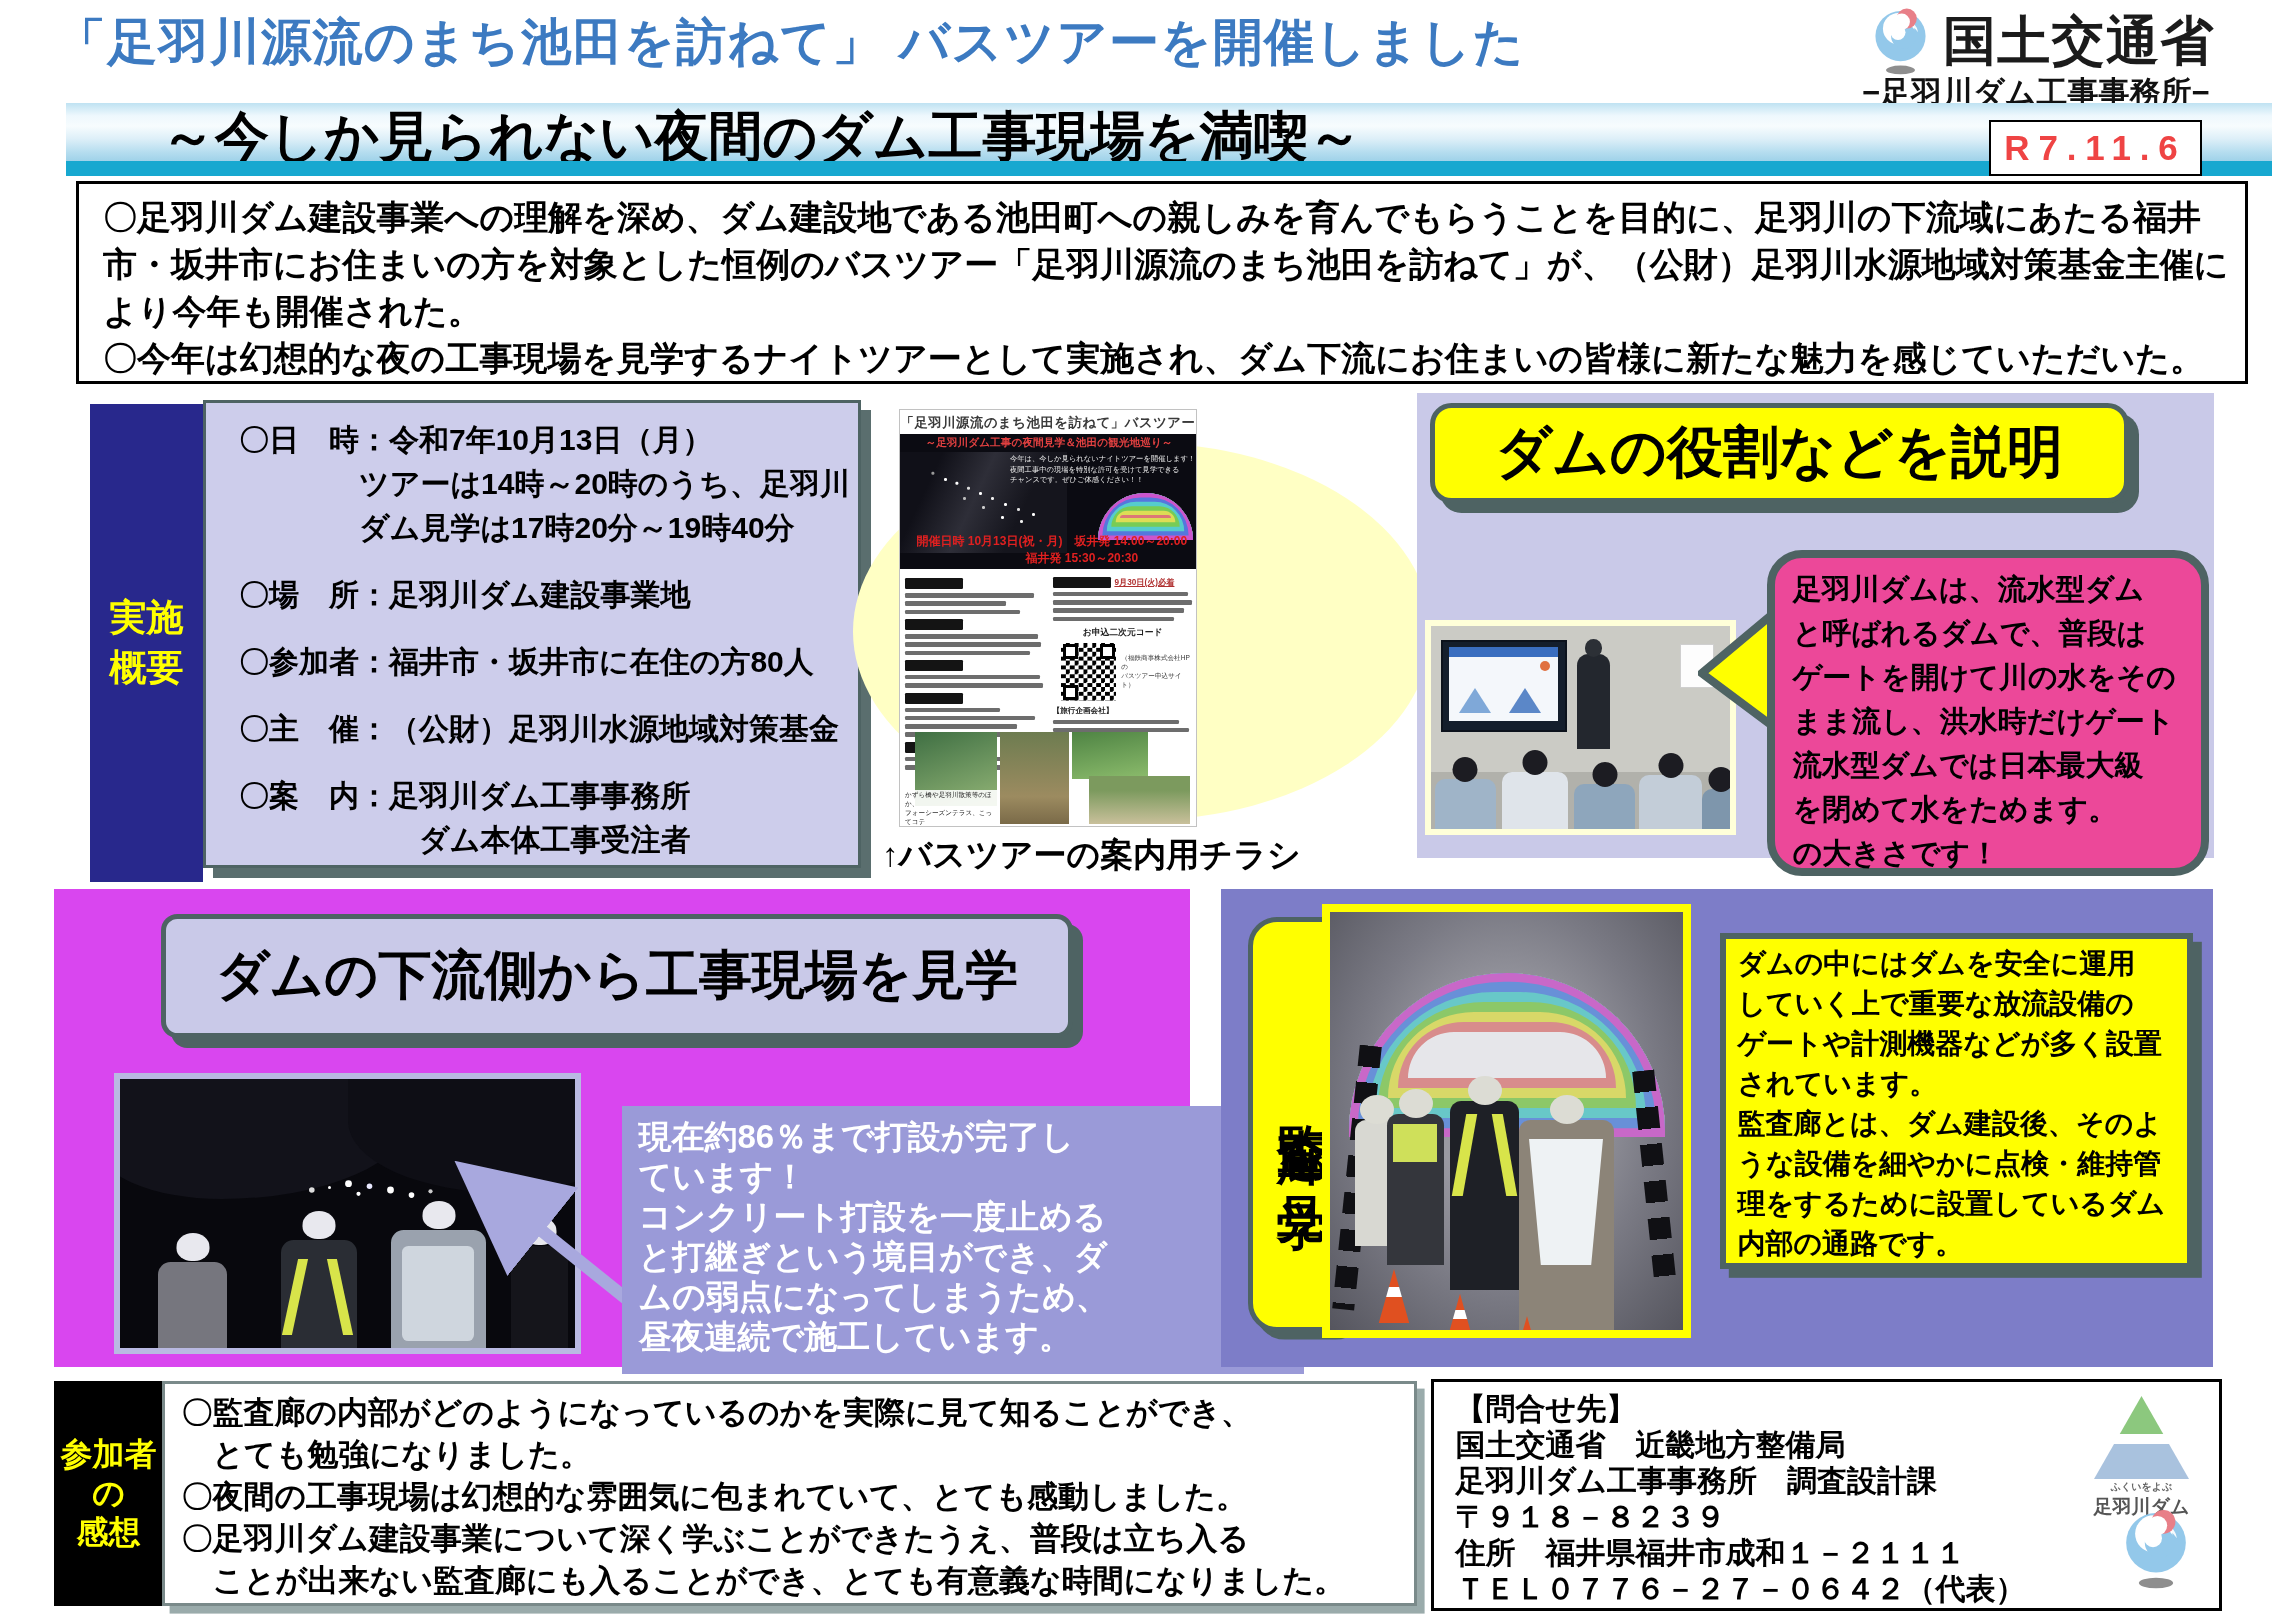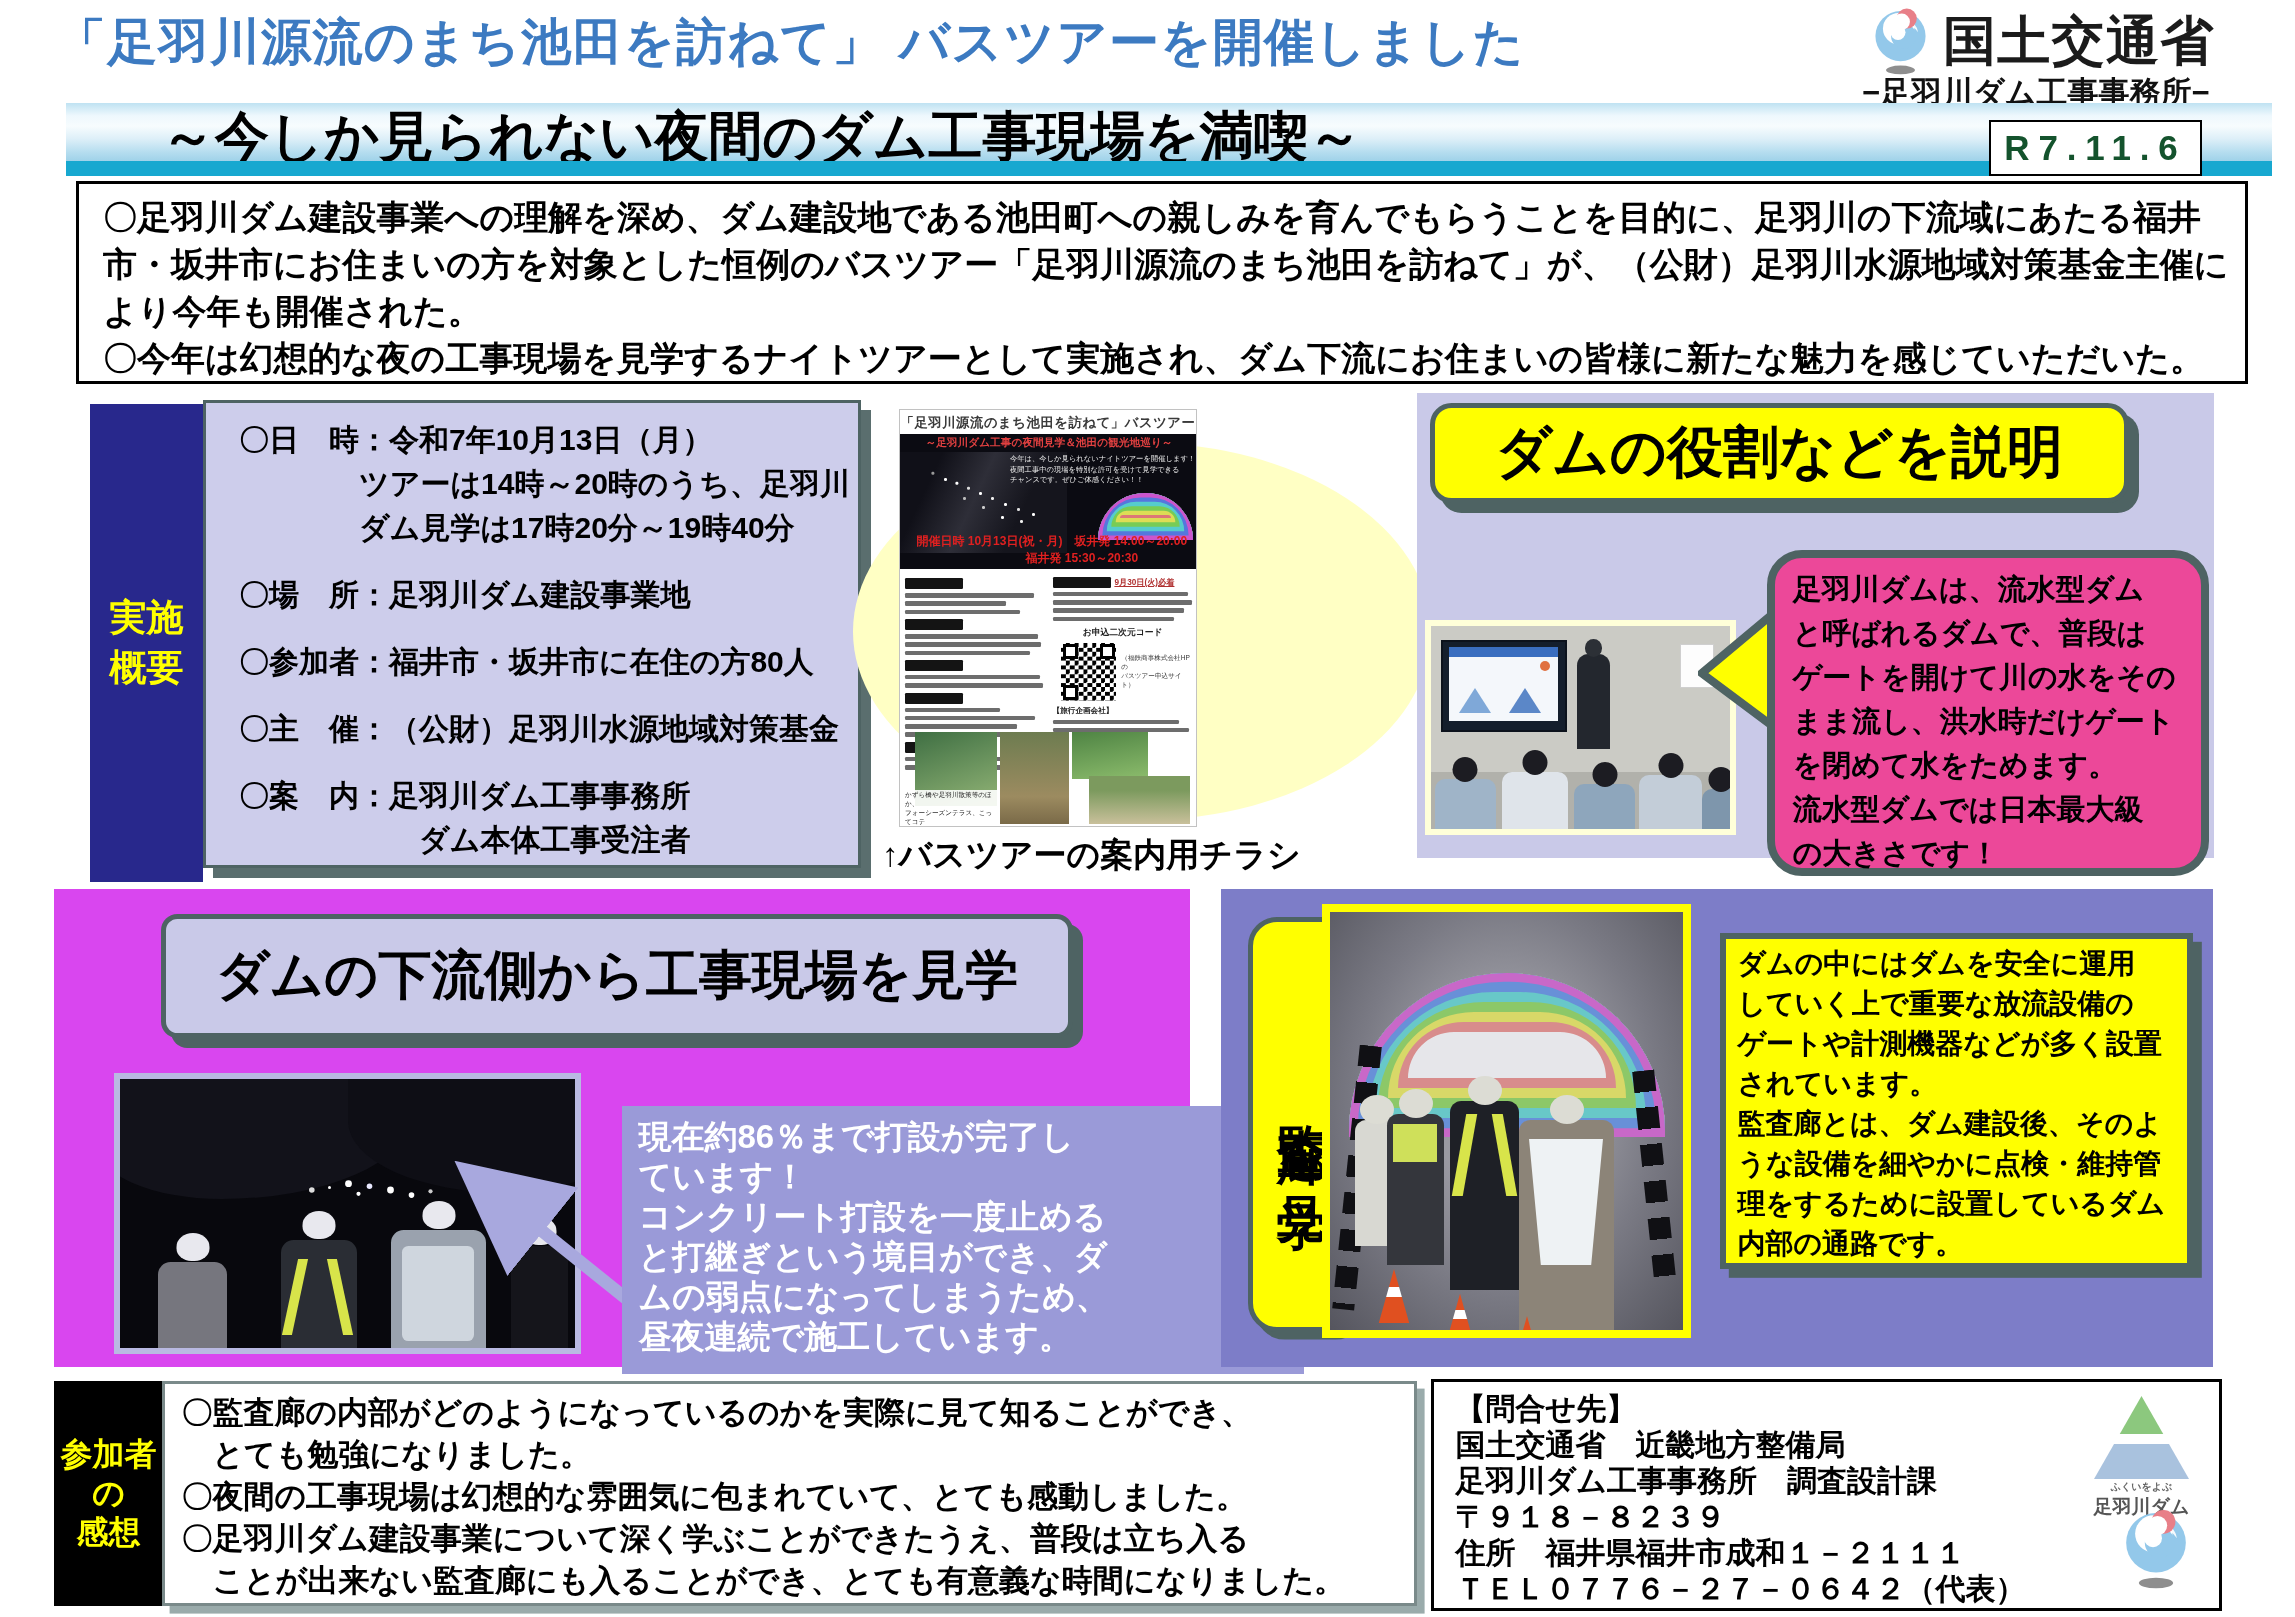--- a/index.html
+++ b/index.html
@@ -10,21 +10,21 @@
   
   .main-title { position:absolute; left:56px; top:8.8px; font-size:50px; font-weight:800; color:#3c7ac1; letter-spacing:1.3px; white-space:pre; }
   .mlit-logo { position:absolute; left:1866px; top:1.3px; width:69px; height:74px; }
   .ministry { position:absolute; left:1943px; top:6.3px; font-size:53px; font-weight:800; color:#1b1b1b; letter-spacing:1.3px; }
   .office { position:absolute; left:1862px; top:72px; font-size:31px; font-weight:700; color:#111; }
   .band { position:absolute; left:66px; top:103px; width:2206px; height:58px;
           background:linear-gradient(180deg,#bfe2f2 0%,#eef8fd 22%,#f7fcfe 40%,#ddeff8 62%,#b5ddef 85%,#9fd2e9 100%); }
   .subtitle { position:absolute; left:95px; top:-2.5px; font-size:54px; font-weight:800; color:#000; white-space:pre; }
   .cyan-strip { position:absolute; left:66px; top:161px; width:2206px; height:15px; background:#17a8d0; }
   .date-box { position:absolute; left:1989px; top:120px; width:213px; height:56px; background:#fff; border:2.5px solid #000;
-              display:flex; align-items:center; justify-content:center; font-size:35px; font-weight:700; letter-spacing:8.8px; color:#14532d;text-align:right; }
+              display:flex; align-items:center; justify-content:center; font-size:35px; font-weight:700; letter-spacing:8.8px; color:#ef4444;text-align:right; }
 
   
   .intro-box { position:absolute; left:76px; top:181px; width:2172px; height:203px; border:3.8px solid #000; background:#fff; padding:10px 24px 0 24px; }
   .intro-line { font-size:34px; line-height:47px; color:#000; white-space:pre; font-weight:600; }
 
   
   .ov-tab { position:absolute; left:90px; top:404px; width:113px; height:478px; background:#28288c; display:flex; flex-direction:column; align-items:center; justify-content:center; gap:0; }
   .ov-tab div { color:#ffff00; font-size:37px; font-weight:800; }
   .ov-box { position:absolute; left:203px; top:400px; width:658px; height:468px; background:#cdcdeb; border:3.8px solid #4e6363; box-shadow:10px 10px 0 #5a6e6e; padding:15px 0 0 33px; }
   .ov-group { margin-bottom:23px; }
@@ -322,22 +322,22 @@
       <svg viewBox="0 0 140 240" width="88" height="151">
         <polygon points="140,14 6,126 140,226" fill="#ffff00" stroke="#4e6363" stroke-width="13"></polygon>
         <rect x="126" y="24" width="14" height="192" fill="#ffff00"></rect>
       </svg>
     </div>
     <div class="bubble">
       <div class="bubble-line">足羽川ダムは、流水型ダム</div>
       <div class="bubble-line">と呼ばれるダムで、普段は</div>
       <div class="bubble-line">ゲートを開けて川の水をその</div>
       <div class="bubble-line">まま流し、洪水時だけゲート</div>
+      <div class="bubble-line">流水型ダムでは日本最大級</div>
       <div class="bubble-line">を閉めて水をためます。</div>
-      <div class="bubble-line">流水型ダムでは日本最大級</div>
       <div class="bubble-line">の大きさです！</div>
     </div>
   </div>
 
   <div class="down-panel">
     <div class="down-heading">ダムの下流側から工事現場を見学</div>
     <div class="night">
       <div class="hill"></div>
       <div class="hill2"></div>
       <div class="nlights"></div>

